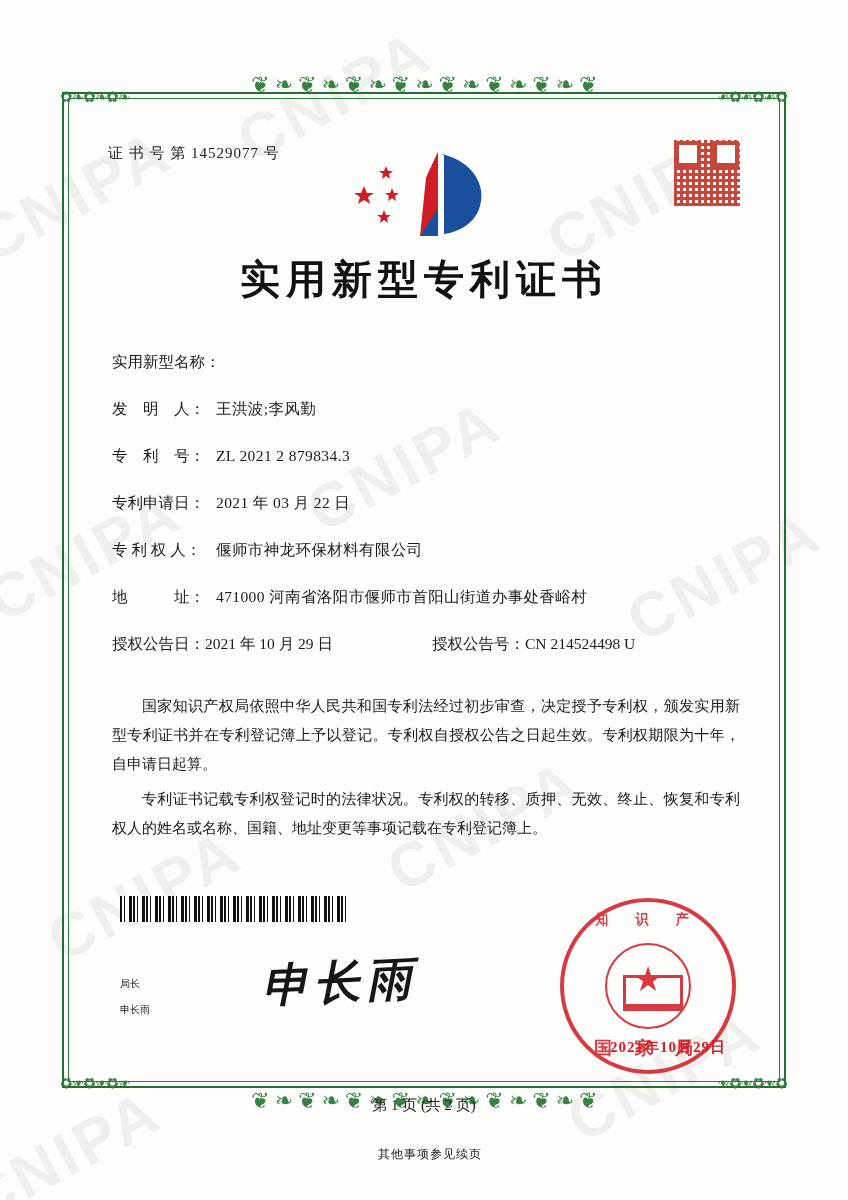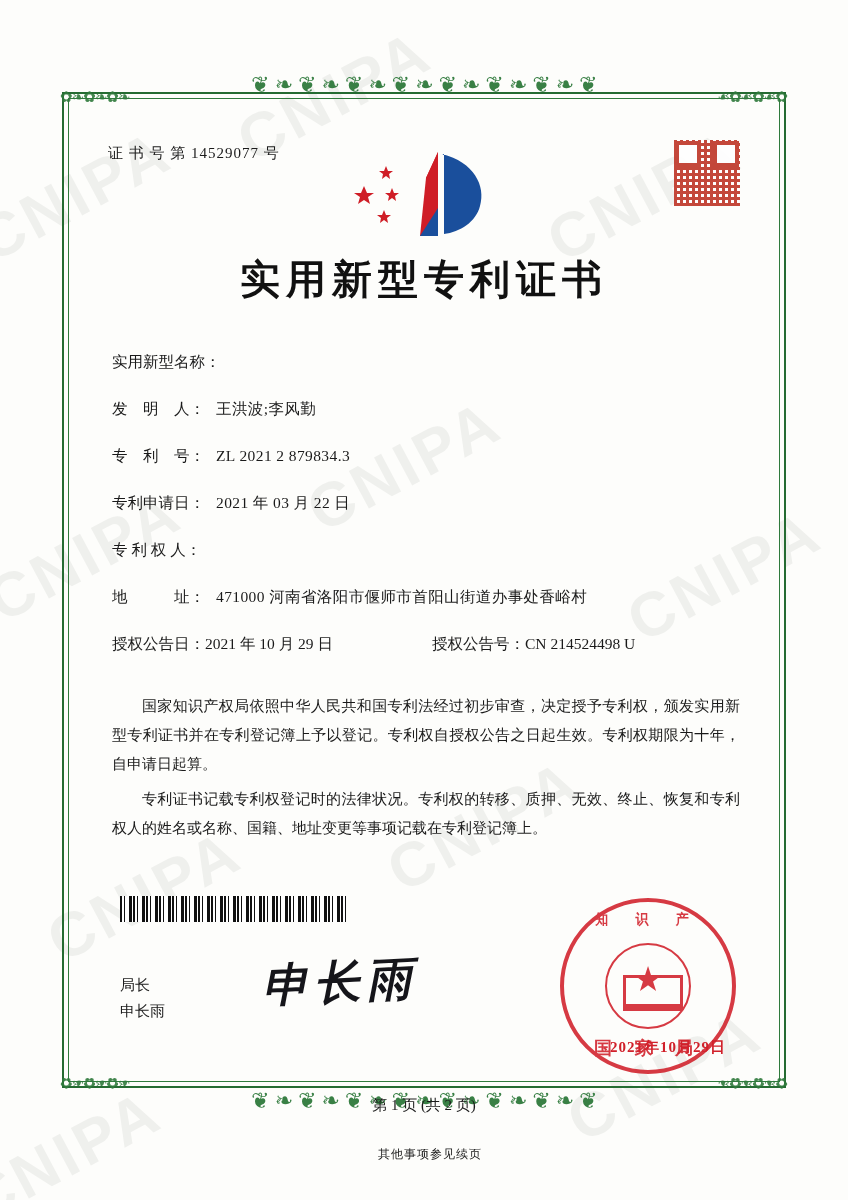--- a/index.html
+++ b/index.html
@@ -207,22 +207,23 @@
     background: repeating-linear-gradient(90deg,
       #111 0 2px, #fff 2px 4px, #111 4px 5px, #fff 5px 9px,
       #111 9px 12px, #fff 12px 13px);
   }
 
   
   .sig-label {
     position: absolute;
     left: 120px;
     top: 972px;
-    font-size: 15px;
+    font-size: 10px;
     line-height: 26px;
+    font-family: Liberation Mono, monospace;
   }
   .sig-hand {
     position: absolute;
     left: 262px;
     top: 952px;
     font-size: 46px;
     font-family: "Liberation Serif", "DejaVu Serif", serif;
     font-weight: bold;
     font-style: italic;
     letter-spacing: 6px;
@@ -369,20 +370,21 @@
     <div class="field-row">
       <div class="field-label">专　利　号：</div>
       <div class="field-value">ZL 2021 2 879834.3</div>
     </div>
     <div class="field-row">
       <div class="field-label">专利申请日：</div>
       <div class="field-value">2021 年 03 月 22 日</div>
     </div>
     <div class="field-row">
       <div class="field-label">专 利 权 人：</div>
+      <div class="field-value">偃师市神龙环保材料有限公司</div>
     </div>
     <div class="field-row">
       <div class="field-label">地　　　址：</div>
       <div class="field-value">471000 河南省洛阳市偃师市首阳山街道办事处香峪村</div>
     </div>
     <div class="field-row row-pub">
       <div class="seg1">
         <span>授权公告日：</span><span>2021 年 10 月 29 日</span>
       </div>
       <div class="seg2">

